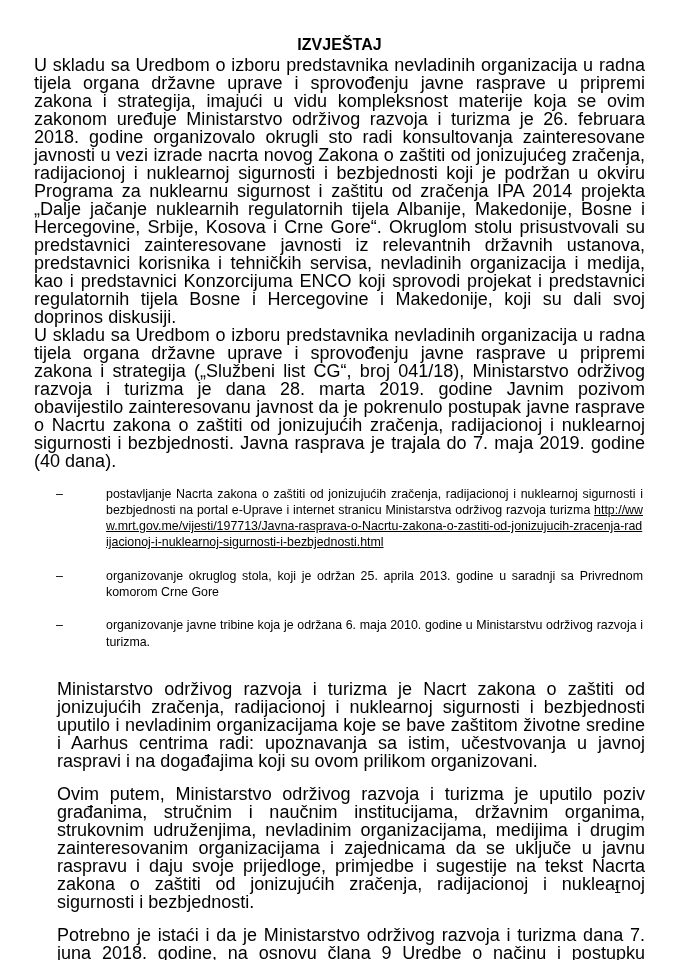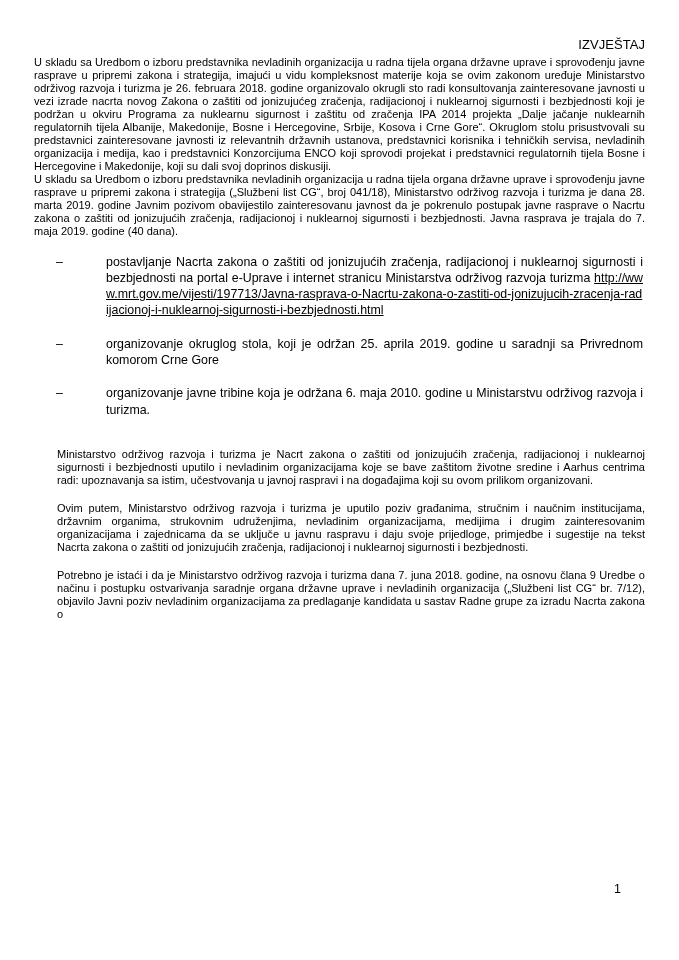--- a/index.html
+++ b/index.html
@@ -19,36 +19,36 @@
     box-sizing: border-box;
     overflow: hidden;
   }
   .content {
     position: absolute;
     left: 34px;
     top: 36px;
     width: 611px;
   }
   .title-block {
-    text-align: right;
-    font-weight: normal;
-    font-size: 13px;
+    text-align: center;
+    font-weight: bold;
+    font-size: 16px;
     line-height: 17.6px;
     letter-spacing: 0.05px;
   }
   .title-line1 {
     margin-bottom: 2px;
   }
   .title-line2 {
     padding: 0 18px;
   }
   p.body-par {
     margin: 0;
-    font-size: 11px;
-    line-height: 13px;
+    font-size: 18px;
+    line-height: 18px;
     text-align: justify;
     text-justify: inter-word;
     letter-spacing: 0.01px;
   }
   .gap-before-p1 { margin-top: 25px; }
   .gap-std { margin-top: 15px; }
 
   .list-block {
     margin-top: 16px;
   }
@@ -114,21 +114,21 @@
 
     <div class="list-block">
 
       <div class="list-item">
         <span class="dash">–</span>
         <span class="item-text"><span>postavljanje Nacrta zakona o zaštiti od jonizujućih zračenja, radijacionoj i nuklearnoj sigurnosti i bezbjednosti na portal e-Uprave i internet stranicu Ministarstva održivog razvoja turizma </span><span class="url">http://www.mrt.gov.me/vijesti/197713/Javna-rasprava-o-Nacrtu-zakona-o-zastiti-od-jonizujucih-zracenja-radijacionoj-i-nuklearnoj-sigurnosti-i-bezbjednosti.html</span></span>
       </div>
 
       <div class="list-item">
         <span class="dash">–</span>
-        <span class="item-text">organizovanje okruglog stola, koji je održan 25. aprila 2019. godine u saradnji sa Privrednom komorom Crne Gore</span>
+        <span class="item-text">organizovanje okruglog stola, koji je održan 25. aprila 2013. godine u saradnji sa Privrednom komorom Crne Gore</span>
       </div>
 
       <div class="list-item">
         <span class="dash">–</span>
         <span class="item-text">organizovanje javne tribine koja je održana 6. maja 2010. godine u Ministarstvu održivog razvoja i turizma.</span>
       </div>
 
     </div>
 
     <div class="indented-block">

